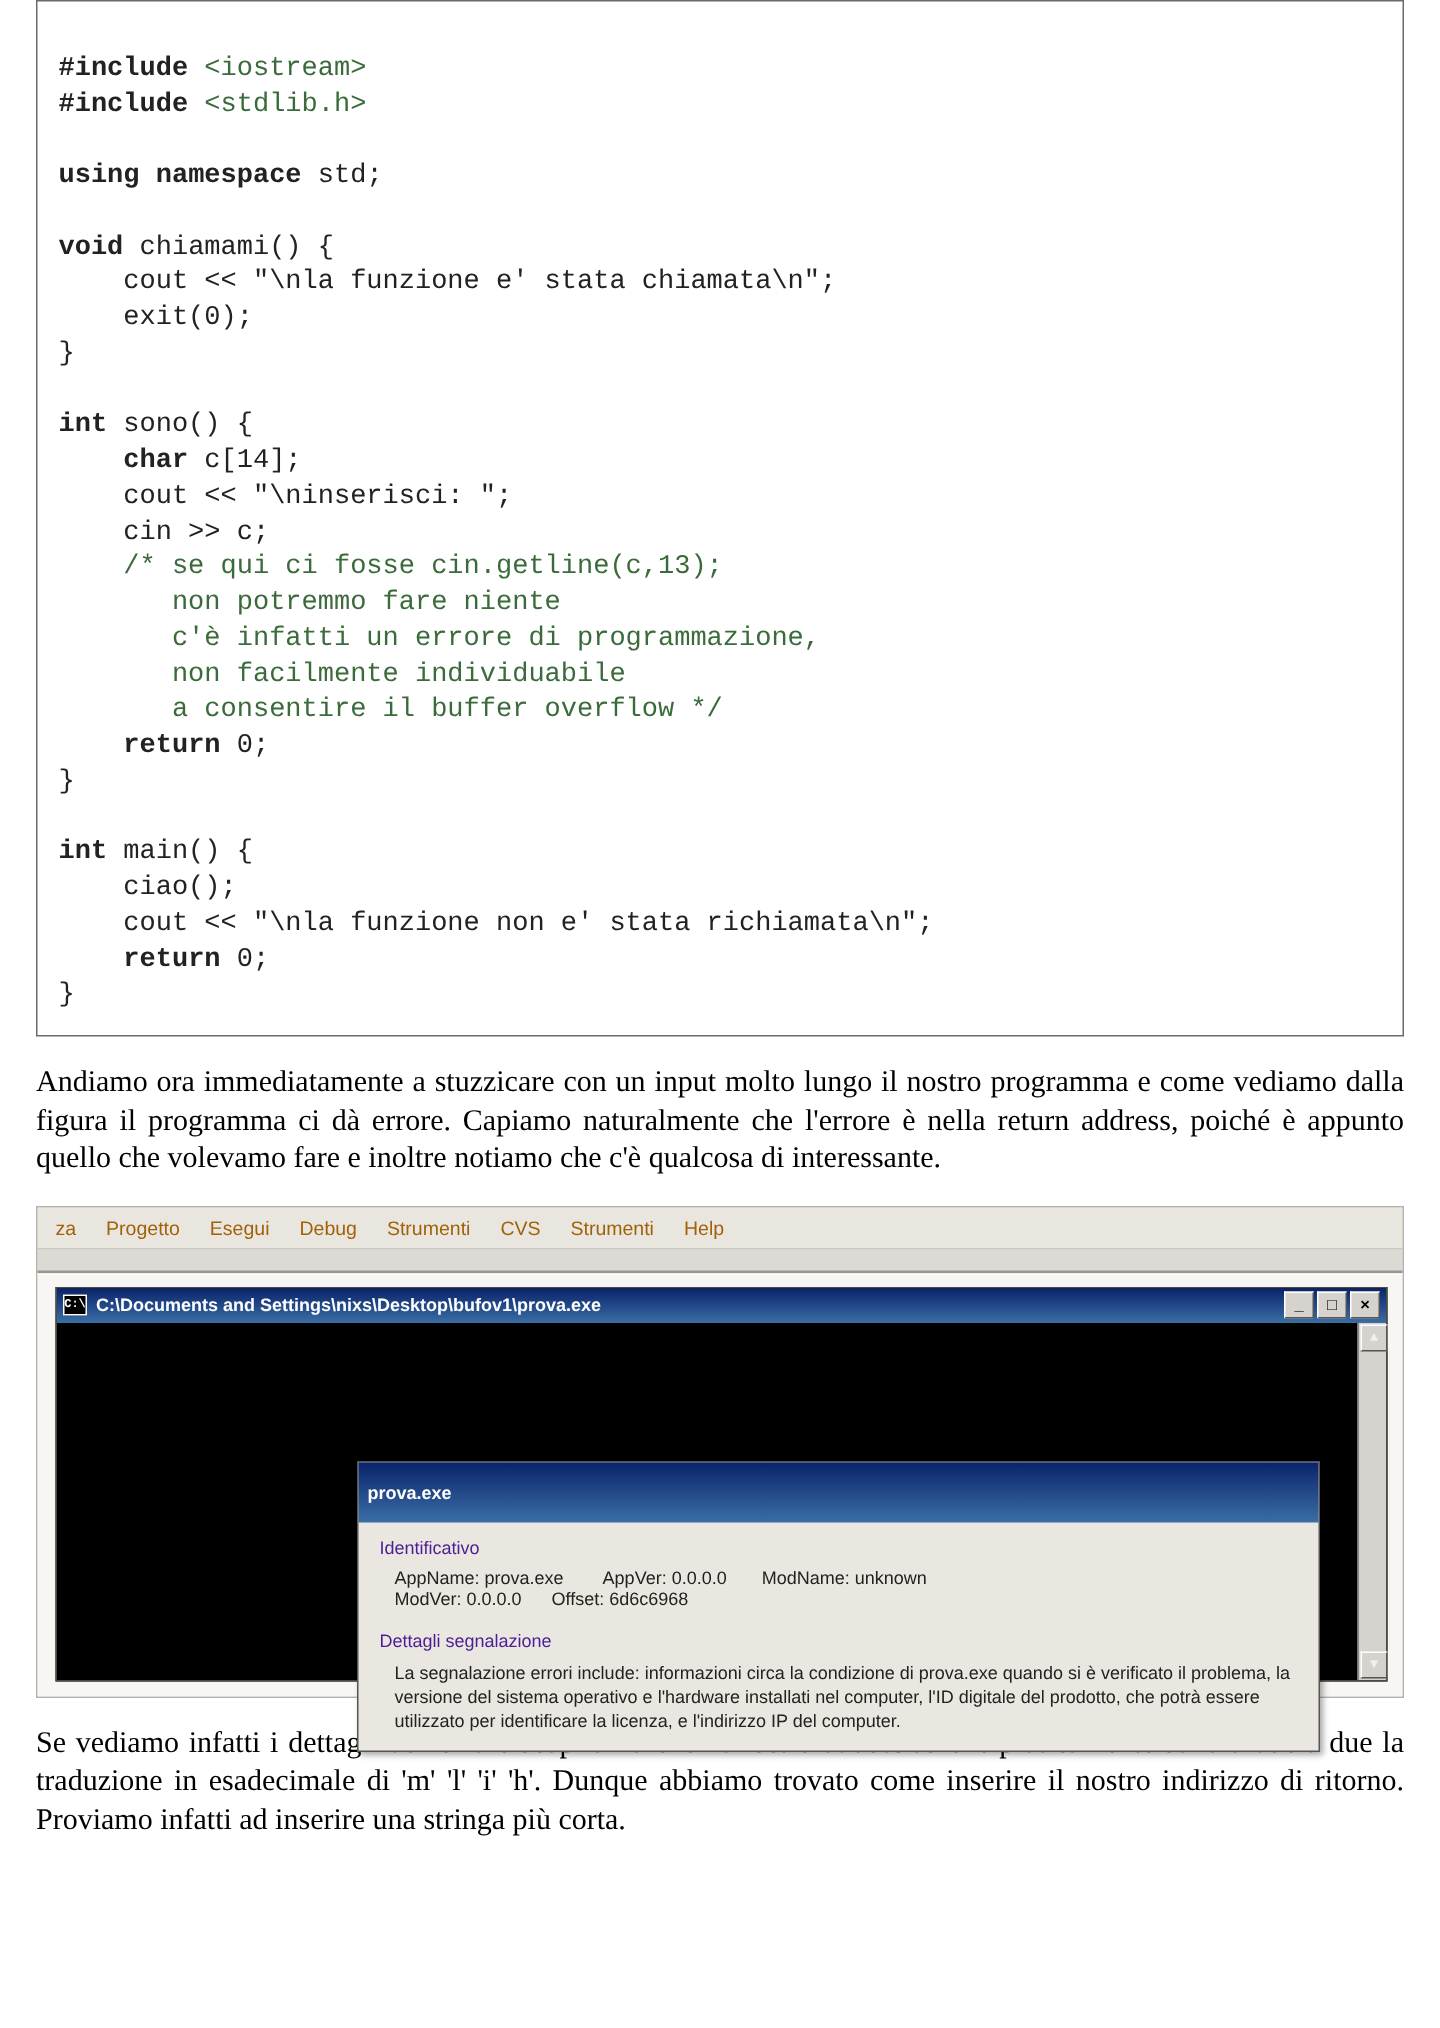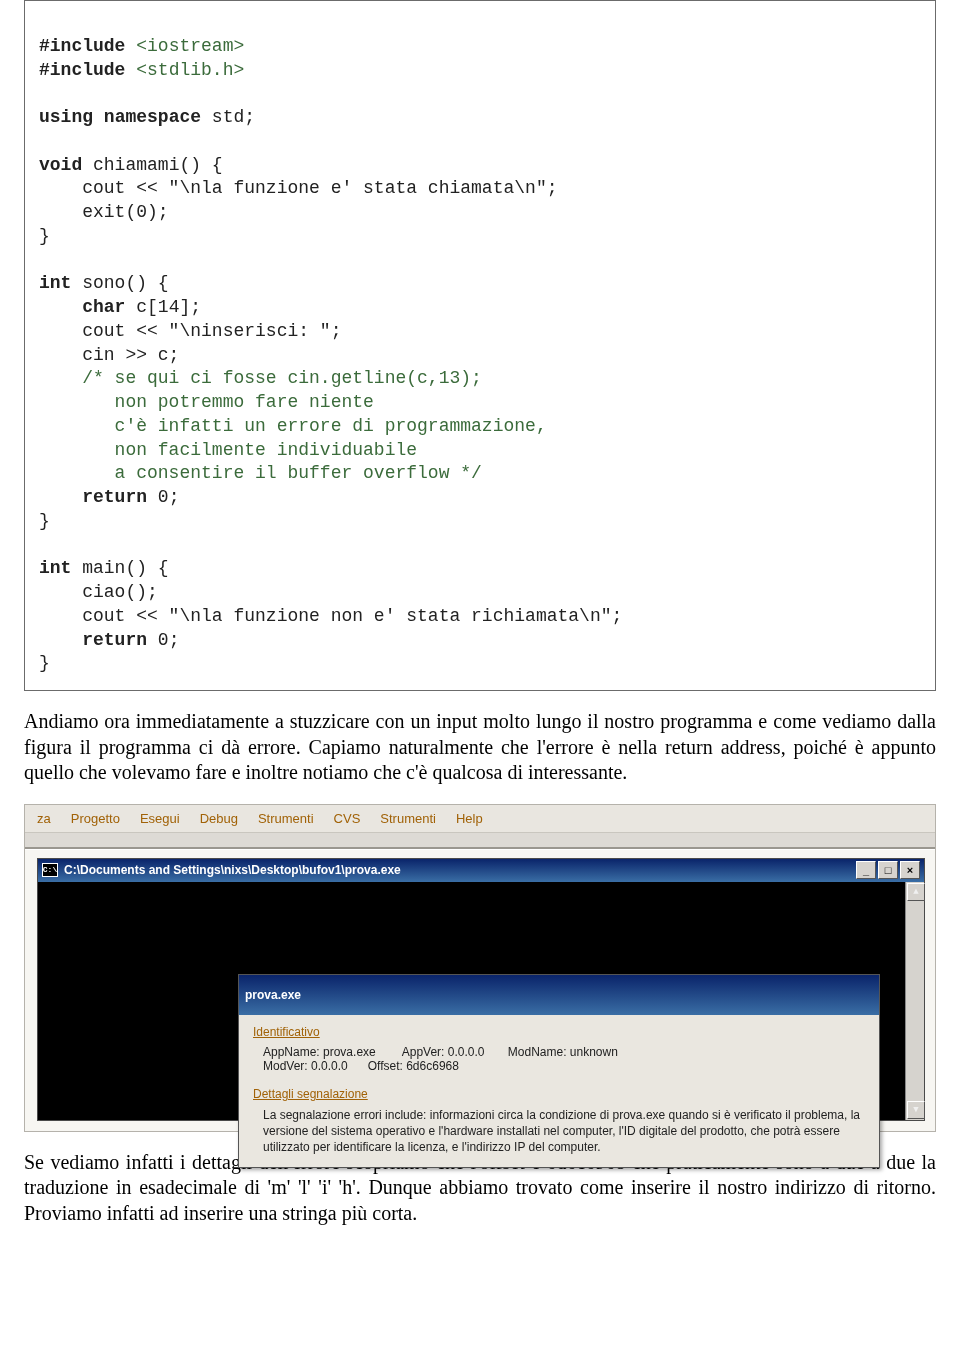--- a/index.html
+++ b/index.html
@@ -115,21 +115,21 @@
     border: 1px solid #555;
     box-shadow: 2px 2px 4px rgba(0,0,0,0.35);
     font-family: Tahoma, Arial, sans-serif;
   }
   .dialog-titlebar {
     background: linear-gradient(#0a246a,#3a6ea5);
     color:#fff; font-weight:bold; font-size:12px;
     padding: 13px 6px;
   }
   .dialog-body { padding: 10px 14px 12px 14px; font-size:12px; color:#222; }
-  .dialog-section-label { color:#a16207; margin-bottom:6px;text-decoration:underline; }
+  .dialog-section-label { color:#4c1d95; margin-bottom:6px; }
   .dialog-row { margin-left:10px; white-space:pre; font-size:12px; color:#222; }
   .dialog-para { margin-left:10px; margin-top:4px; font-size:12px; color:#222; line-height:1.35; }
   .dialog-sep { height:14px; }
 </style>
 </head>
 <body>
 
 <div class="code-block">
 <span><span class="kw">#include</span><span> &lt;iostream&gt;</span></span>
 <span><span class="kw">#include</span><span> &lt;stdlib.h&gt;</span></span>

